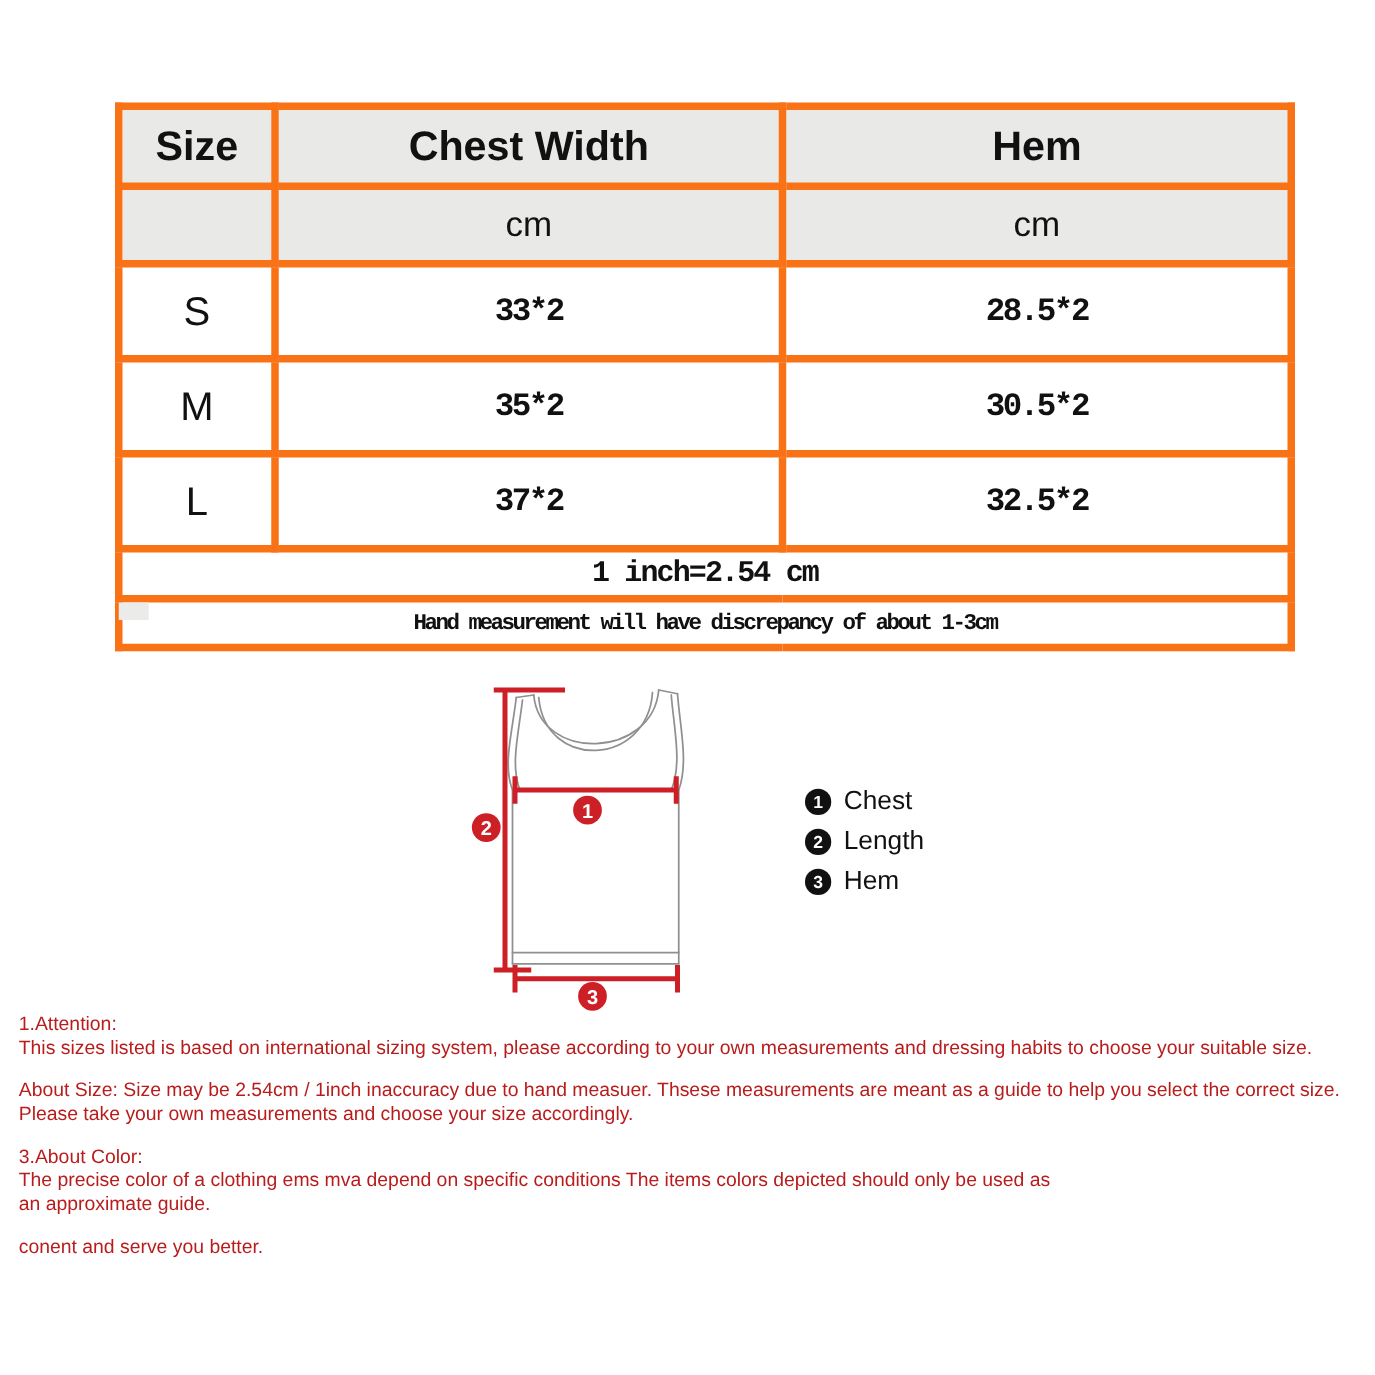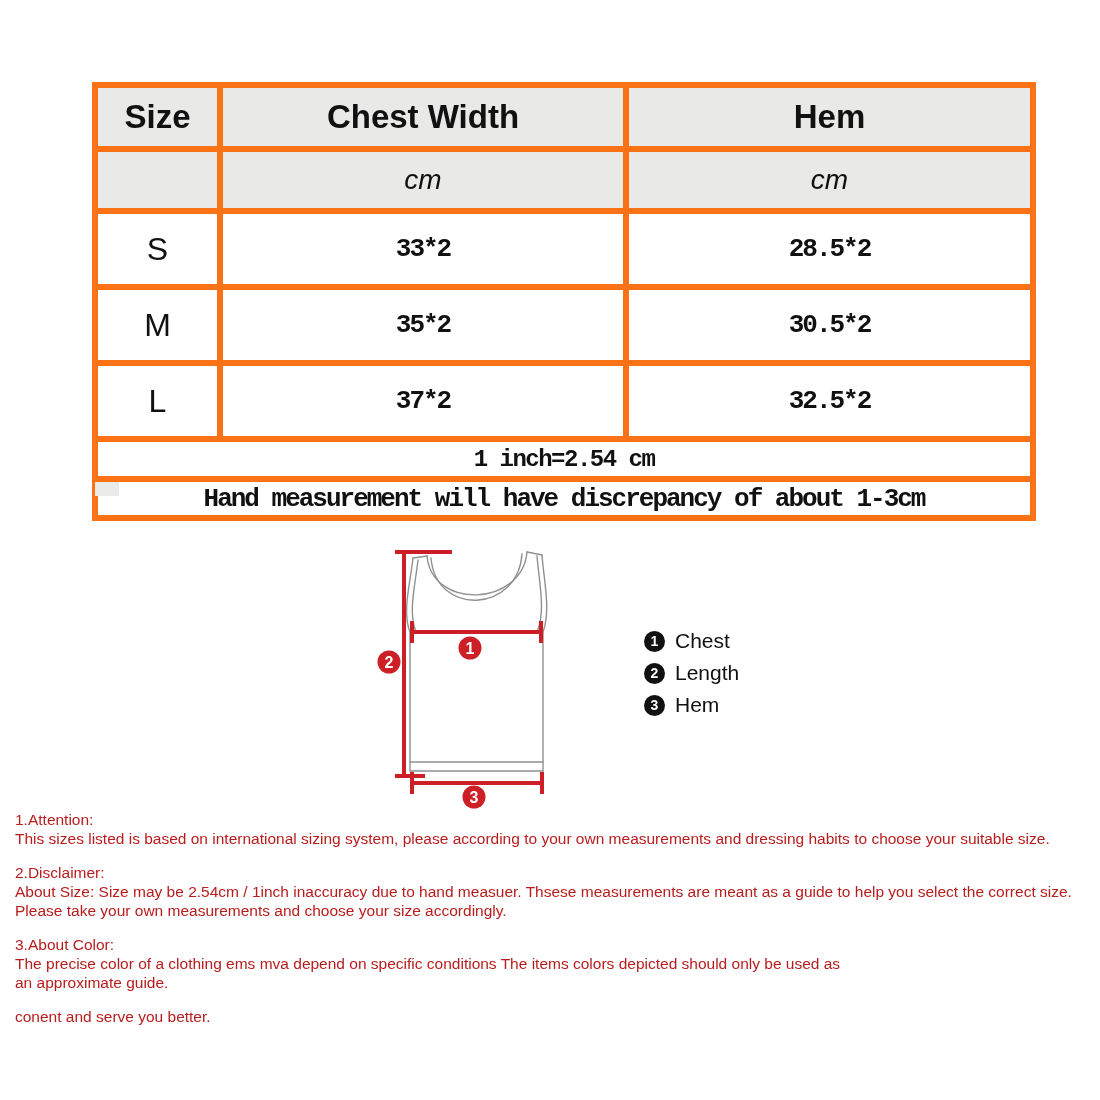--- a/index.html
+++ b/index.html
@@ -4,28 +4,28 @@
 <style>
   html,body{margin:0;padding:0;background:#ffffff;}
   .canvas{position:relative;width:1100px;height:1100px;background:#ffffff;overflow:hidden;
           font-family:"Liberation Sans",sans-serif;color:#111;}
 
   
   .size-table{position:absolute;left:92px;top:82px;width:938px;height:406px;
               border-collapse:collapse;table-layout:fixed;border:3px solid #111;}
   .size-table td{border:6px solid #f97316;text-align:center;vertical-align:middle;padding:0;overflow:hidden;}
   .r-head td{background:#e9e9e7;font-weight:700;font-size:33px;height:58px;}
-  .r-unit td{background:#e9e9e7;font-weight:400;font-size:28px;height:56px;font-style:italic;}
+  .r-unit td{background:#e9e9e7;font-weight:400;font-size:28px;height:56px;}
   .r-data td{height:70px;}
   .r-data td.sz{font-weight:400;font-size:32px;}
   td.val{font-family:"Liberation Mono",monospace;font-weight:700;font-size:26px;letter-spacing:-2px;}
   .r-inch td{height:34px;border-top-width:3px;font-family:"Liberation Mono",monospace;
              font-weight:700;font-size:24px;letter-spacing:-1.5px;}
   .r-hand td{height:33px;font-family:"Liberation Mono",monospace;font-weight:700;
-             font-size:26px;letter-spacing:-2px;text-align:center;}
+             font-size:18px;letter-spacing:-2px;text-align:center;}
 
   .scan-artifact{position:absolute;left:95px;top:482px;width:24px;height:14px;background:#ebebe9;}
 
   
   .diagram{position:absolute;left:370px;top:540px;}
 
   
   .legend{position:absolute;left:644px;top:630px;}
   .legend-item{display:flex;align-items:center;height:22px;margin-bottom:10px;}
   .legend-dot{flex:0 0 auto;width:21px;height:21px;border-radius:50%;background:#111;color:#fff;
@@ -131,21 +131,20 @@
       <span class="legend-label">Hem</span>
     </div>
   </div>
 
   <div class="notes">
     <div class="note-par">
       <div class="note-line">1.Attention:</div>
       <div class="note-line">This sizes listed is based on international sizing system, please according to your own measurements and dressing habits to choose your suitable size.</div>
     </div>
     <div class="note-par">
-      <div class="note-line">2.Disclaimer:</div>
       <div class="note-line">About Size: Size may be 2.54cm / 1inch inaccuracy due to hand measuer. Thsese measurements are meant as a guide to help you select the correct size.</div>
       <div class="note-line">Please take your own measurements and choose your size accordingly.</div>
     </div>
     <div class="note-par">
       <div class="note-line">3.About Color:</div>
       <div class="note-line">The precise color of a clothing ems mva depend on specific conditions The items colors depicted should only be used as</div>
       <div class="note-line">an approximate guide.</div>
     </div>
     <div class="note-par">
       <div class="note-line">conent and serve you better.</div>

